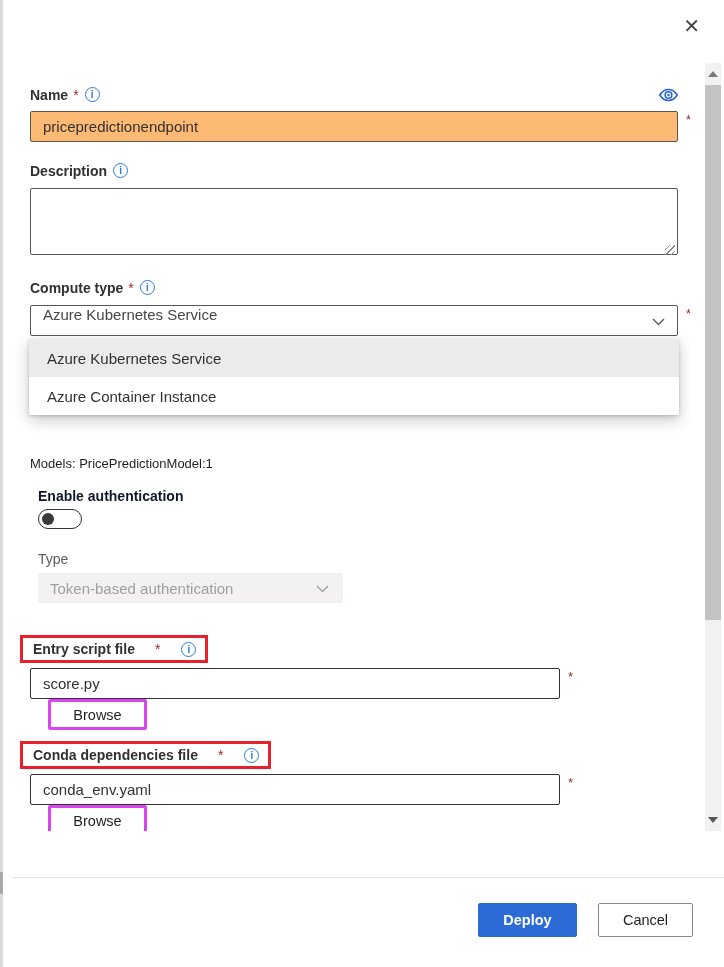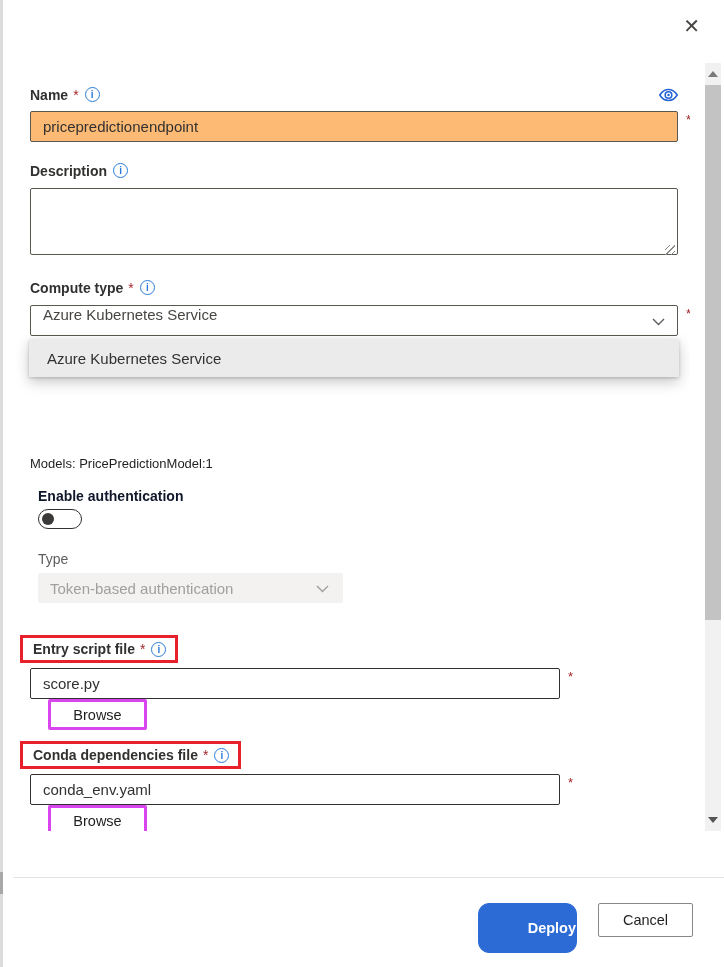--- a/index.html
+++ b/index.html
@@ -80,21 +80,21 @@
 
   .type-label { margin-top:22px; margin-left:8px; font-size:14px; color:#605e5c; }
   .select-disabled {
     margin-top:6px; margin-left:8px; width:305px; height:30px; background:#f3f2f1;
     display:flex; align-items:center; padding:12px 12px; font-size:15px; color:#a19f9d;
     position:relative; border-radius:2px;
   }
   .select-disabled .chev { position:absolute; right:14px; top:12px; }
 
   .red-box {
-    display:inline-flex; align-items:center; gap:6px;
+    display:inline-flex; align-items:center; gap:21px;
     border:3px solid #e8202c; padding:3px 9px 3px 10px; margin-left:-10px;
     background:#fff; position:relative; z-index:1;
   }
   .red-box.first { margin-top:32px; }
   .red-box.second { margin-top:11px; }
 
   .file-row { display:flex; align-items:flex-start; margin-top:5px;flex-direction:column; }
   .file-input-wrap { position:relative; }
   .file-input {
     width:530px; height:31px; border:1px solid #323130; border-radius:2px;
@@ -115,24 +115,23 @@
 
   .scrollbar { position:absolute; left:705px; top:63px; width:16px; height:768px; background:#f1f1f1; }
   .sb-arrow { position:absolute; left:3px; width:0; height:0; }
   .sb-arrow.up { top:8px; border-left:5px solid transparent; border-right:5px solid transparent; border-bottom:6px solid #7a7a7a; }
   .sb-arrow.down { bottom:8px; border-left:5px solid transparent; border-right:5px solid transparent; border-top:6px solid #555; }
   .sb-thumb { position:absolute; left:0; top:22px; width:16px; height:535px; background:#c3c3c3; }
 
   .footer-divider { position:absolute; left:13px; right:0; top:877px; height:1px; background:#e3e3e3; }
   .footer-buttons { position:absolute; top:903px; right:31px; display:flex; gap:21px; }
   .deploy-btn {
-    width:99px; height:50px; background:#2c6ad6; color:#fff; border:1px solid #2c6ad6;
-    border-radius:11px; font-family:"Liberation Sans",sans-serif; font-size:14.5px; font-weight:700;
+    width:99px; height:34px; background:#2c6ad6; color:#fff; border:1px solid #2c6ad6;
+    border-radius:2px; font-family:"Liberation Sans",sans-serif; font-size:14.5px; font-weight:700;
     cursor:pointer;
-    text-align:right;
   }
   .cancel-btn {
     width:95px; height:34px; background:#fff; color:#201f1e; border:1px solid #8a8886;
     border-radius:2px; font-family:"Liberation Sans",sans-serif; font-size:14.5px; cursor:pointer;
   }
 
   .eye-icon svg { display:block; }
   .chev svg { display:block; }
 </style>
 </head>
@@ -183,20 +182,21 @@
       <div class="input-wrap" style="margin-top:0;">
         <div class="select-box">
           <span>Azure Kubernetes Service</span>
           <span class="chev">
             <svg width="13" height="8" viewBox="0 0 13 8">
                 <polyline points="1,1 6.5,6.5 12,1" fill="none" stroke="#605e5c" stroke-width="1.4"></polyline>
               </svg>
           </span>
           <div class="dropdown-panel">
             <div class="dropdown-option highlighted">Azure Kubernetes Service</div>
+            <div class="dropdown-option">Azure Container Instance</div>
           </div>
         </div>
         <span class="after-req">*</span>
       </div>
 
       <div class="models-line">Models: PricePredictionModel:1</div>
 
       <div class="auth-label">Enable authentication</div>
       <div class="toggle">
         <span class="knob"></span>

